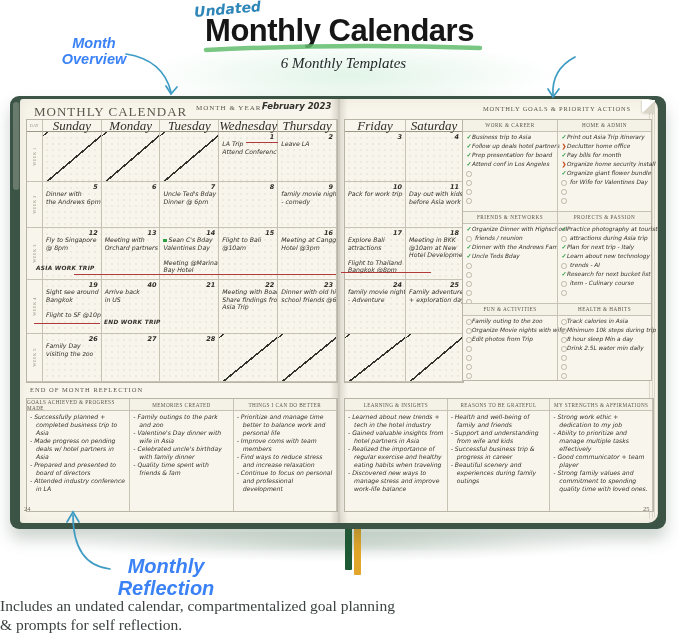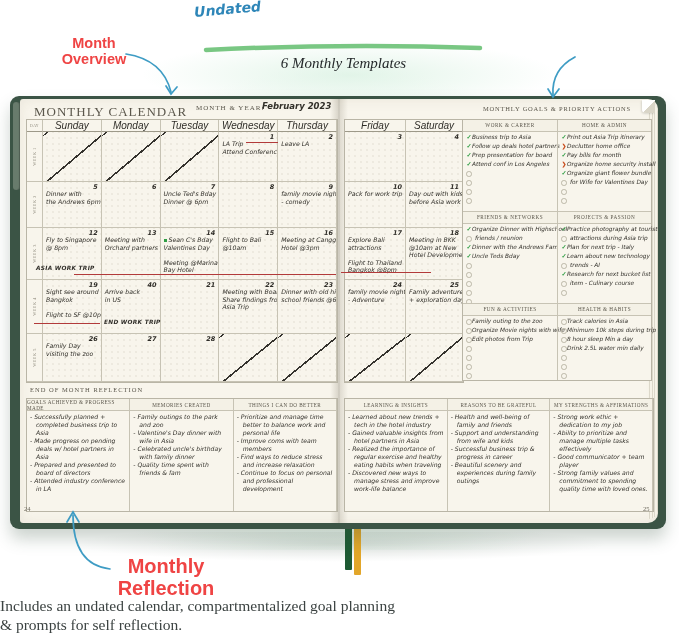--- a/index.html
+++ b/index.html
@@ -12,21 +12,21 @@
 
   
   .tag-undated{position:absolute;left:194px;top:1px;font-family:"DejaVu Sans",sans-serif;
       font-weight:bold;font-style:italic;font-size:14px;color:#2e86b8;transform:rotate(-5deg);}
   .big-title{position:absolute;left:0;right:0;top:13px;text-align:center;
       font-size:31px;font-weight:bold;letter-spacing:-.5px;color:#161616;}
   .subtitle{position:absolute;left:8px;right:0;top:55px;text-align:center;
       font-family:"Liberation Serif",serif;font-style:italic;font-size:15px;color:#24282a;}
   .underline-svg{position:absolute;left:202px;top:41px;}
 
-  .callout{position:absolute;font-weight:bold;font-size:14.5px;line-height:1.08;color:#ef4444;text-align:center;}
+  .callout{position:absolute;font-weight:bold;font-size:14.5px;line-height:1.08;color:#3b82f6;text-align:center;font-style:italic;}
   .co-month{left:46px;top:36px;width:96px;}
   .co-priority{left:564px;top:36px;width:84px;}
   .co-reflect{left:88px;top:556px;width:156px;font-size:20px;}
 
   
   .cover{position:absolute;left:10px;top:96px;width:656px;height:433px;background:#3b5445;
          border-radius:9px;box-shadow:0 10px 16px rgba(55,85,65,.25);}
   .elastic{position:absolute;left:13px;top:102px;width:7px;height:88px;background:#687b6c;
          border-radius:3px;box-shadow:inset -1px 0 1px rgba(0,0,0,.25);}
   .pages{position:absolute;left:20px;top:99px;width:638px;height:424px;background:#f8f5ec;
@@ -55,21 +55,21 @@
   .pn-left{left:24px;top:505px;}
   .pn-right{left:643px;top:505px;}
 
   
   .cal{position:absolute;display:grid;border:1px solid #b9b5a6;background:#f8f5ec;}
   .cal-left{left:26px;top:119px;width:310px;grid-template-columns:16px repeat(5,1fr);
             grid-template-rows:12px 50px 46px 52px 54px 48px;}
   .cal-right{left:344px;top:119px;width:118px;grid-template-columns:61px 57px;
             grid-template-rows:12px 50px 46px 52px 54px 48px;}
   .cal-h{border-right:1px solid #c7c3b4;border-bottom:1px solid #9d9989;display:flex;align-items:center;justify-content:center;
-         font-family:Liberation Sans, sans-serif;font-style:italic;font-size:10px;color:#2f2d28;}
+         font-family:Liberation Serif, serif;font-style:italic;font-size:13px;color:#2f2d28;}
   .cal-dh{font-family:"Liberation Serif",serif;font-style:normal;font-size:3.8px;color:#8a8678;letter-spacing:.3px;}
   .wk{border-right:1px solid #c7c3b4;border-bottom:1px solid #c7c3b4;display:flex;align-items:center;justify-content:center;}
   .wk span{writing-mode:vertical-rl;transform:rotate(180deg);font-family:"Liberation Serif",serif;
            font-size:4.2px;letter-spacing:.6px;color:#8a8678;text-transform:uppercase;}
   .cal-cell{position:relative;border-right:1px solid #c7c3b4;border-bottom:1px solid #c7c3b4;overflow:hidden;
            background-image:radial-gradient(circle,rgba(150,143,120,.35) .5px,transparent .8px);
            background-size:6px 6px;background-position:1px 3px;}
   .cal-cell.crossed{background-image:linear-gradient(to bottom right,transparent calc(50% - .8px),#35332e calc(50% - .8px),#35332e calc(50% + .8px),transparent calc(50% + .8px)),radial-gradient(circle,rgba(150,143,120,.35) .5px,transparent .8px);
            background-size:100% 100%,6px 6px;}
   .cdate{position:absolute;top:1px;right:3px;font-family:"DejaVu Sans",sans-serif;font-style:italic;
@@ -120,20 +120,21 @@
   .arrows{position:absolute;left:0;top:0;pointer-events:none;}
 </style>
 </head>
 <body>
 
 <div class="stage">
   <div class="glow"></div>
   <div class="glow2"></div>
 
   <div class="tag-undated">Undated</div>
+  <div class="big-title">Monthly Calendars</div>
   <svg class="underline-svg" width="282" height="14">
     <path d="M4,9 Q142,2 278,7" fill="none" stroke="#61bd6d" stroke-width="4.5" stroke-linecap="round" opacity=".85"></path>
   </svg>
   <div class="subtitle">6 Monthly Templates</div>
 
   <div class="callout co-month">Month Overview</div>
   <div class="callout co-reflect">Monthly Reflection</div>
 
   <div class="pshadow"></div>
   <div class="ribbon green"></div>

